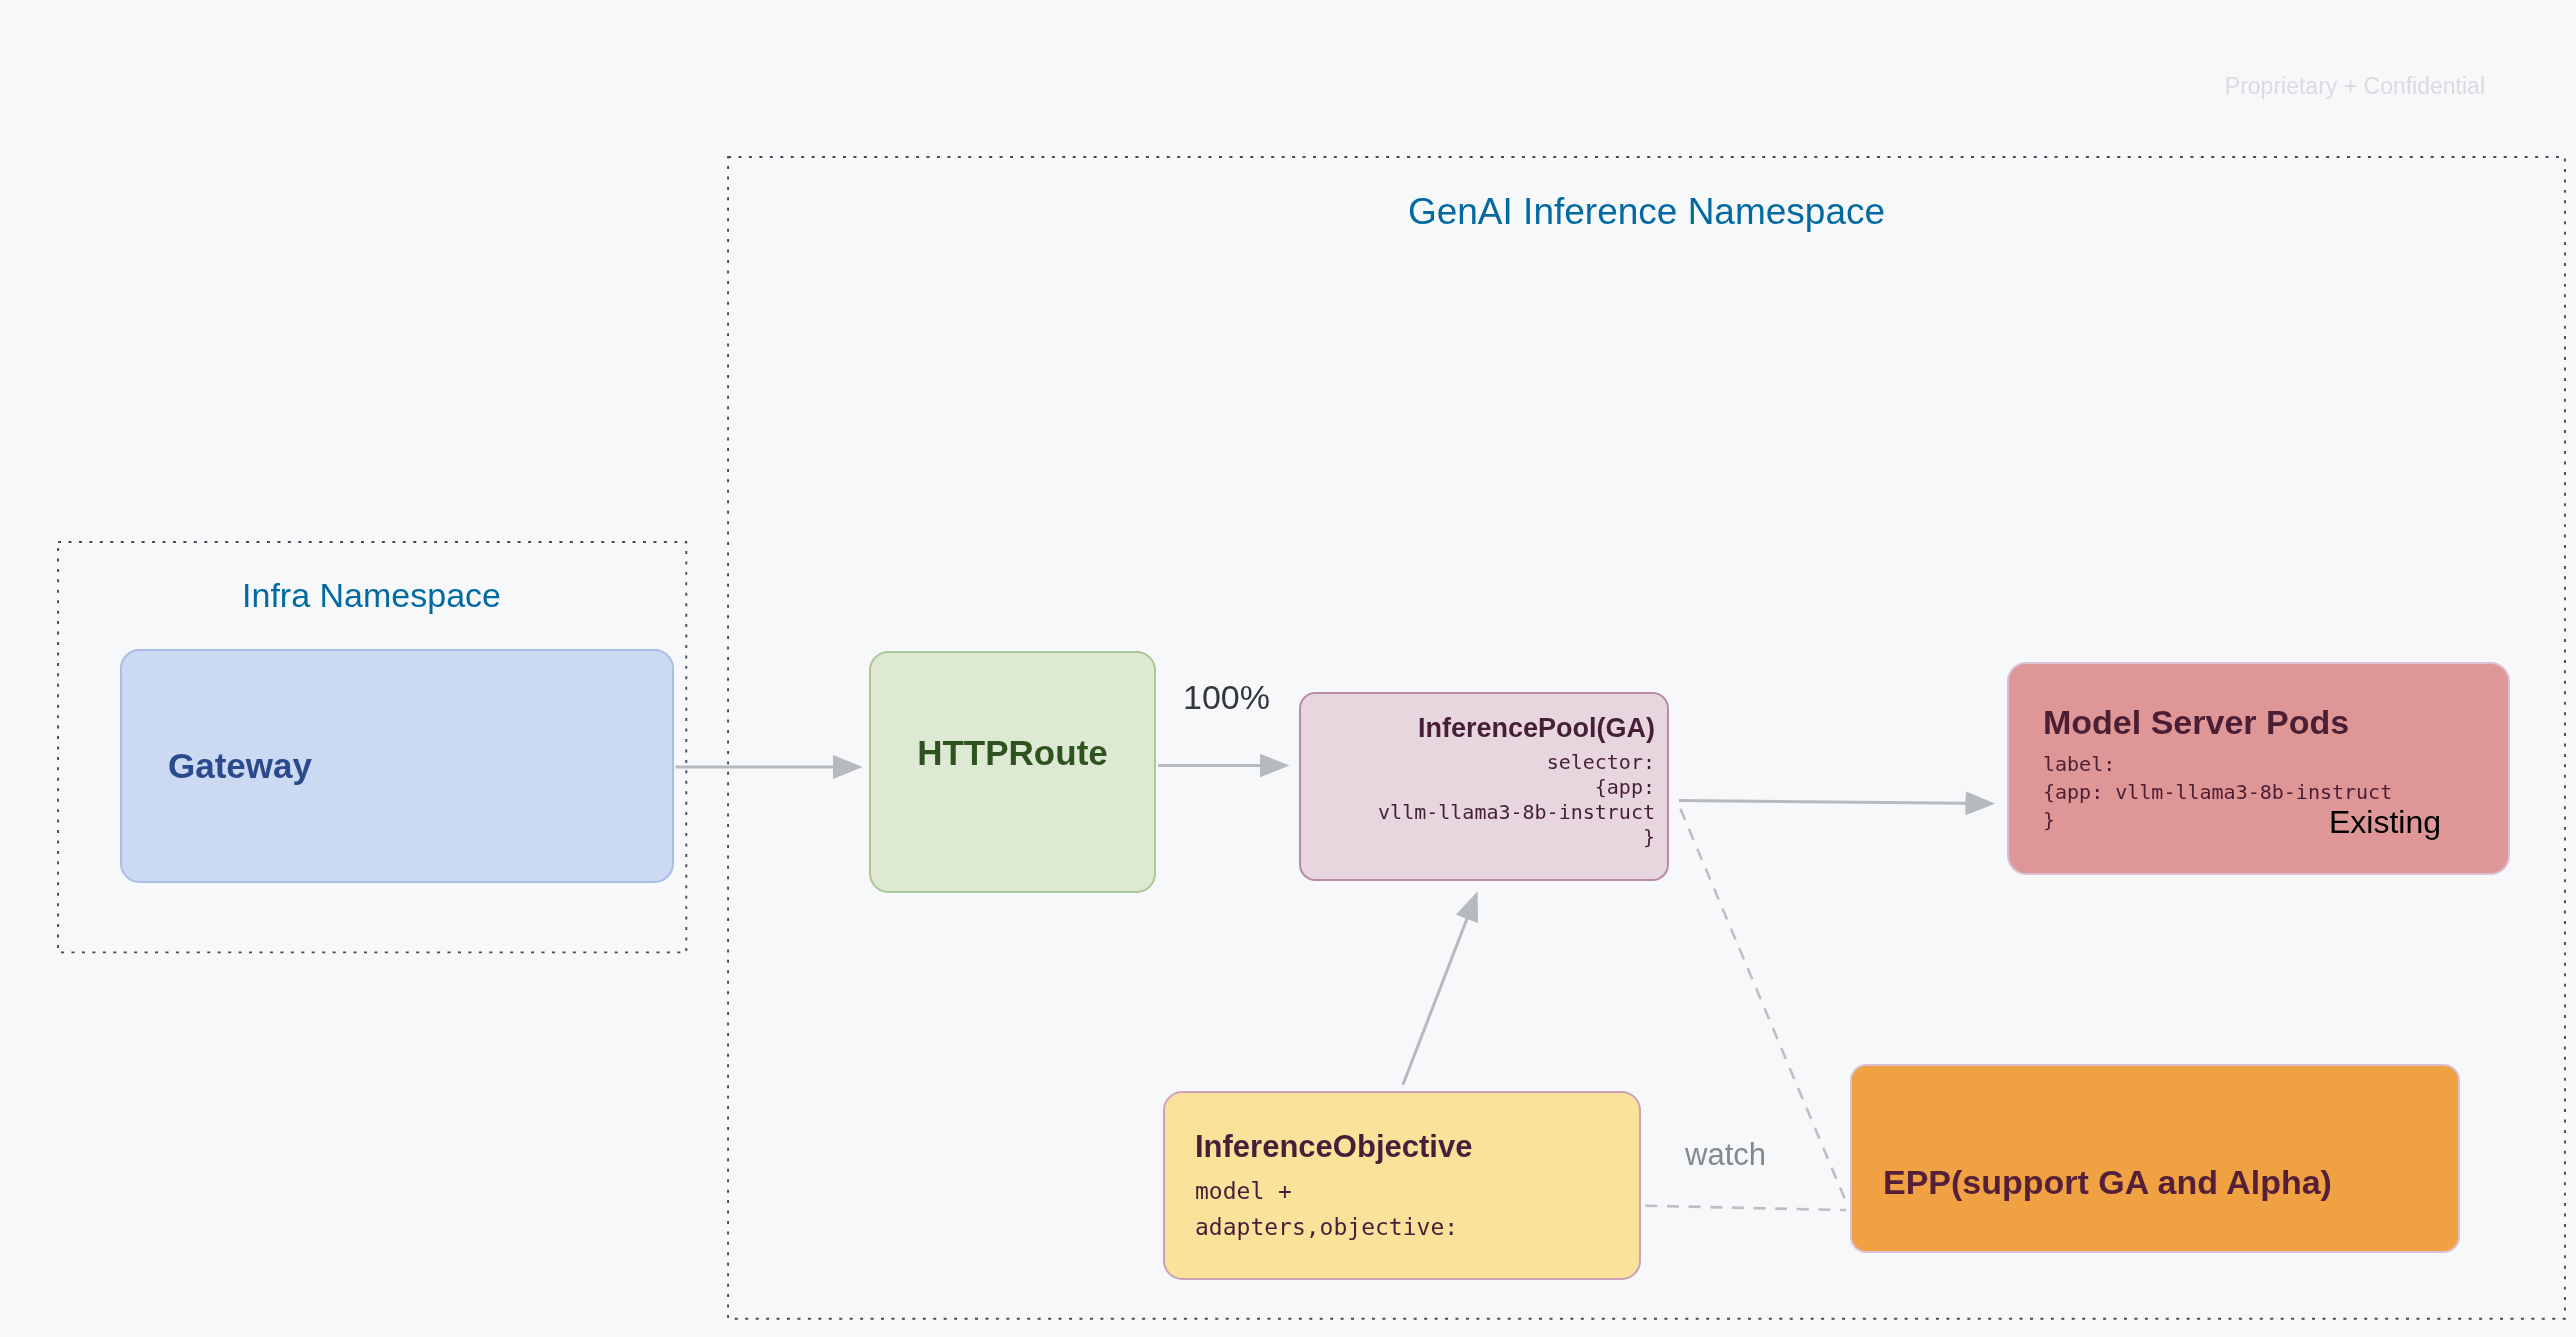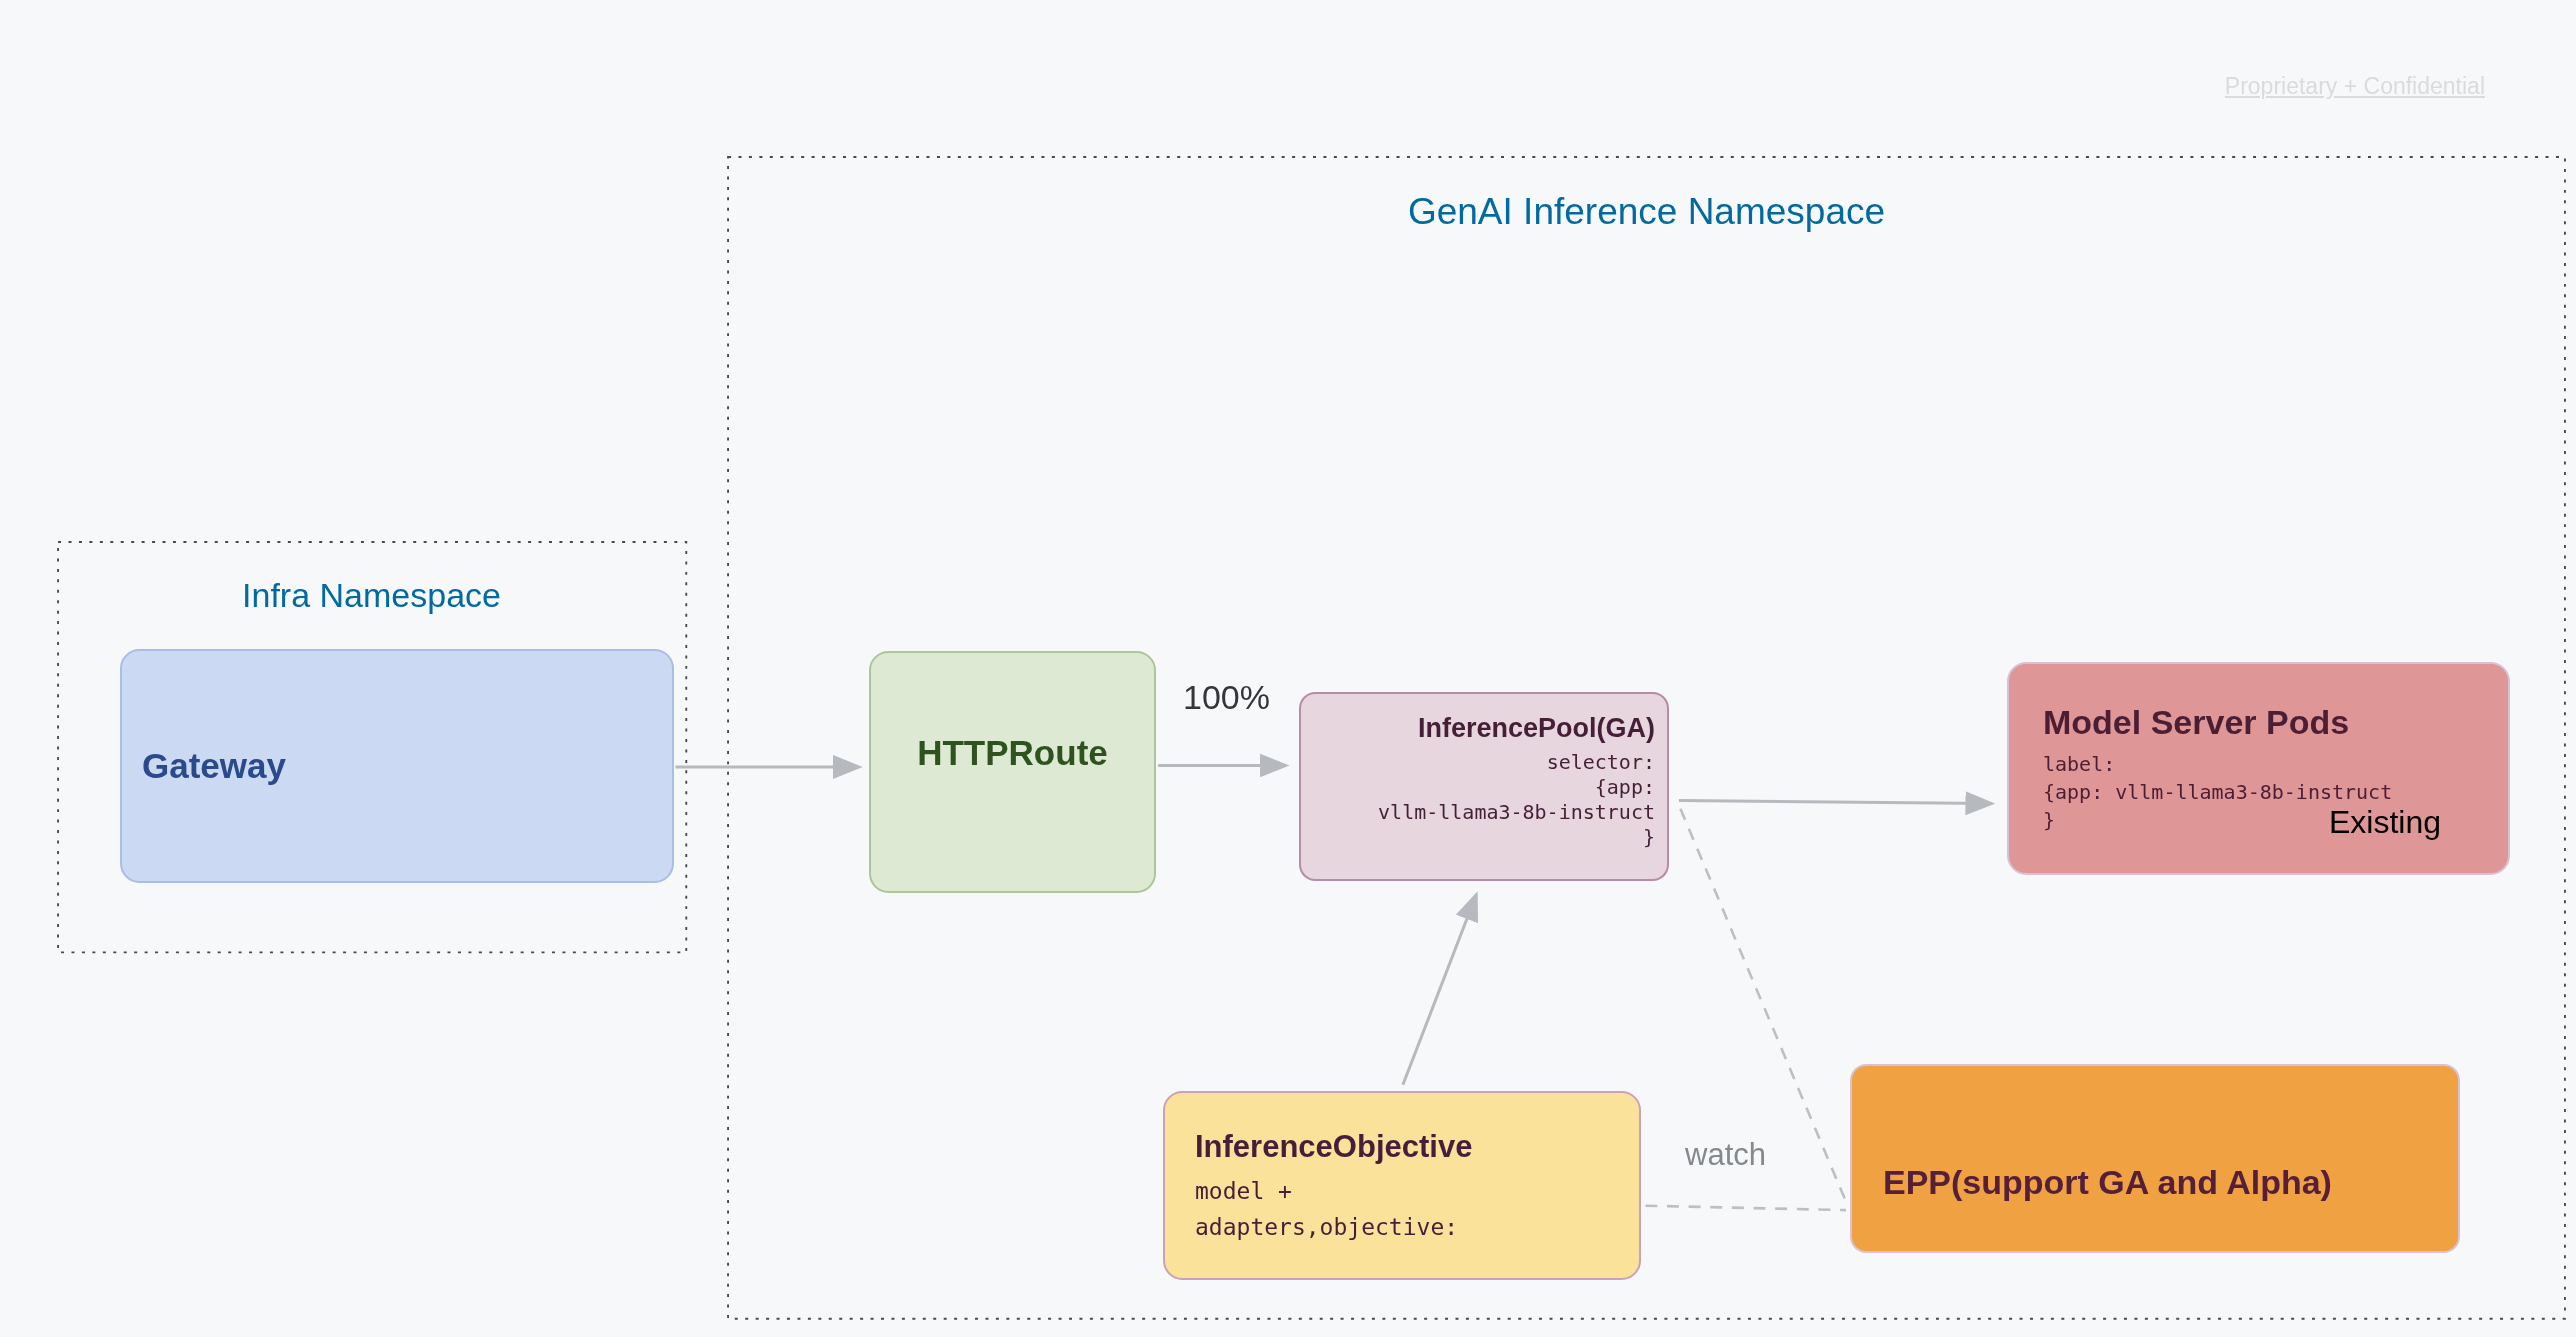--- a/index.html
+++ b/index.html
@@ -12,21 +12,20 @@
     overflow: hidden;
     font-family: "Liberation Sans", sans-serif;
   }
   .watermark {
     position: absolute;
     top: 73px;
     right: 91px;
     font-size: 23px;
     color: #d9dbdf;
     z-index: 3;
-    text-decoration: underline;
   }
   svg.overlay {
     position: absolute;
     left: 0; top: 0;
     width: 2576px;
     height: 1337px;
     z-index: 1;
   }
   .ns-title {
     position: absolute;
@@ -41,21 +40,21 @@
     box-sizing: border-box;
     z-index: 2;
   }
   .node .code {
     font-family: "DejaVu Sans Mono", monospace;
     white-space: pre;
   }
   .gateway {
     left: 120px; top: 649px; width: 554px; height: 234px;
     background: #ccd9f2; border: 2.2px solid #a9bde7; border-radius: 19.4px;
-    display: flex; align-items: center; padding-left: 20px;
+    display: flex; align-items: center; padding-left: 46px;
     color: #2a4a8b; font-size: 35px; font-weight: bold;
   }
   .httproute {
     left: 869px; top: 651px; width: 287px; height: 242px;
     background: #dde9d3; border: 2.2px solid #abc697; border-radius: 19.4px;
     display: flex; align-items: center; justify-content: center; padding-bottom: 39px;
     color: #2f531f; font-size: 35px; font-weight: bold;
   }
   .pool {
     left: 1299px; top: 692px; width: 370px; height: 189px;

